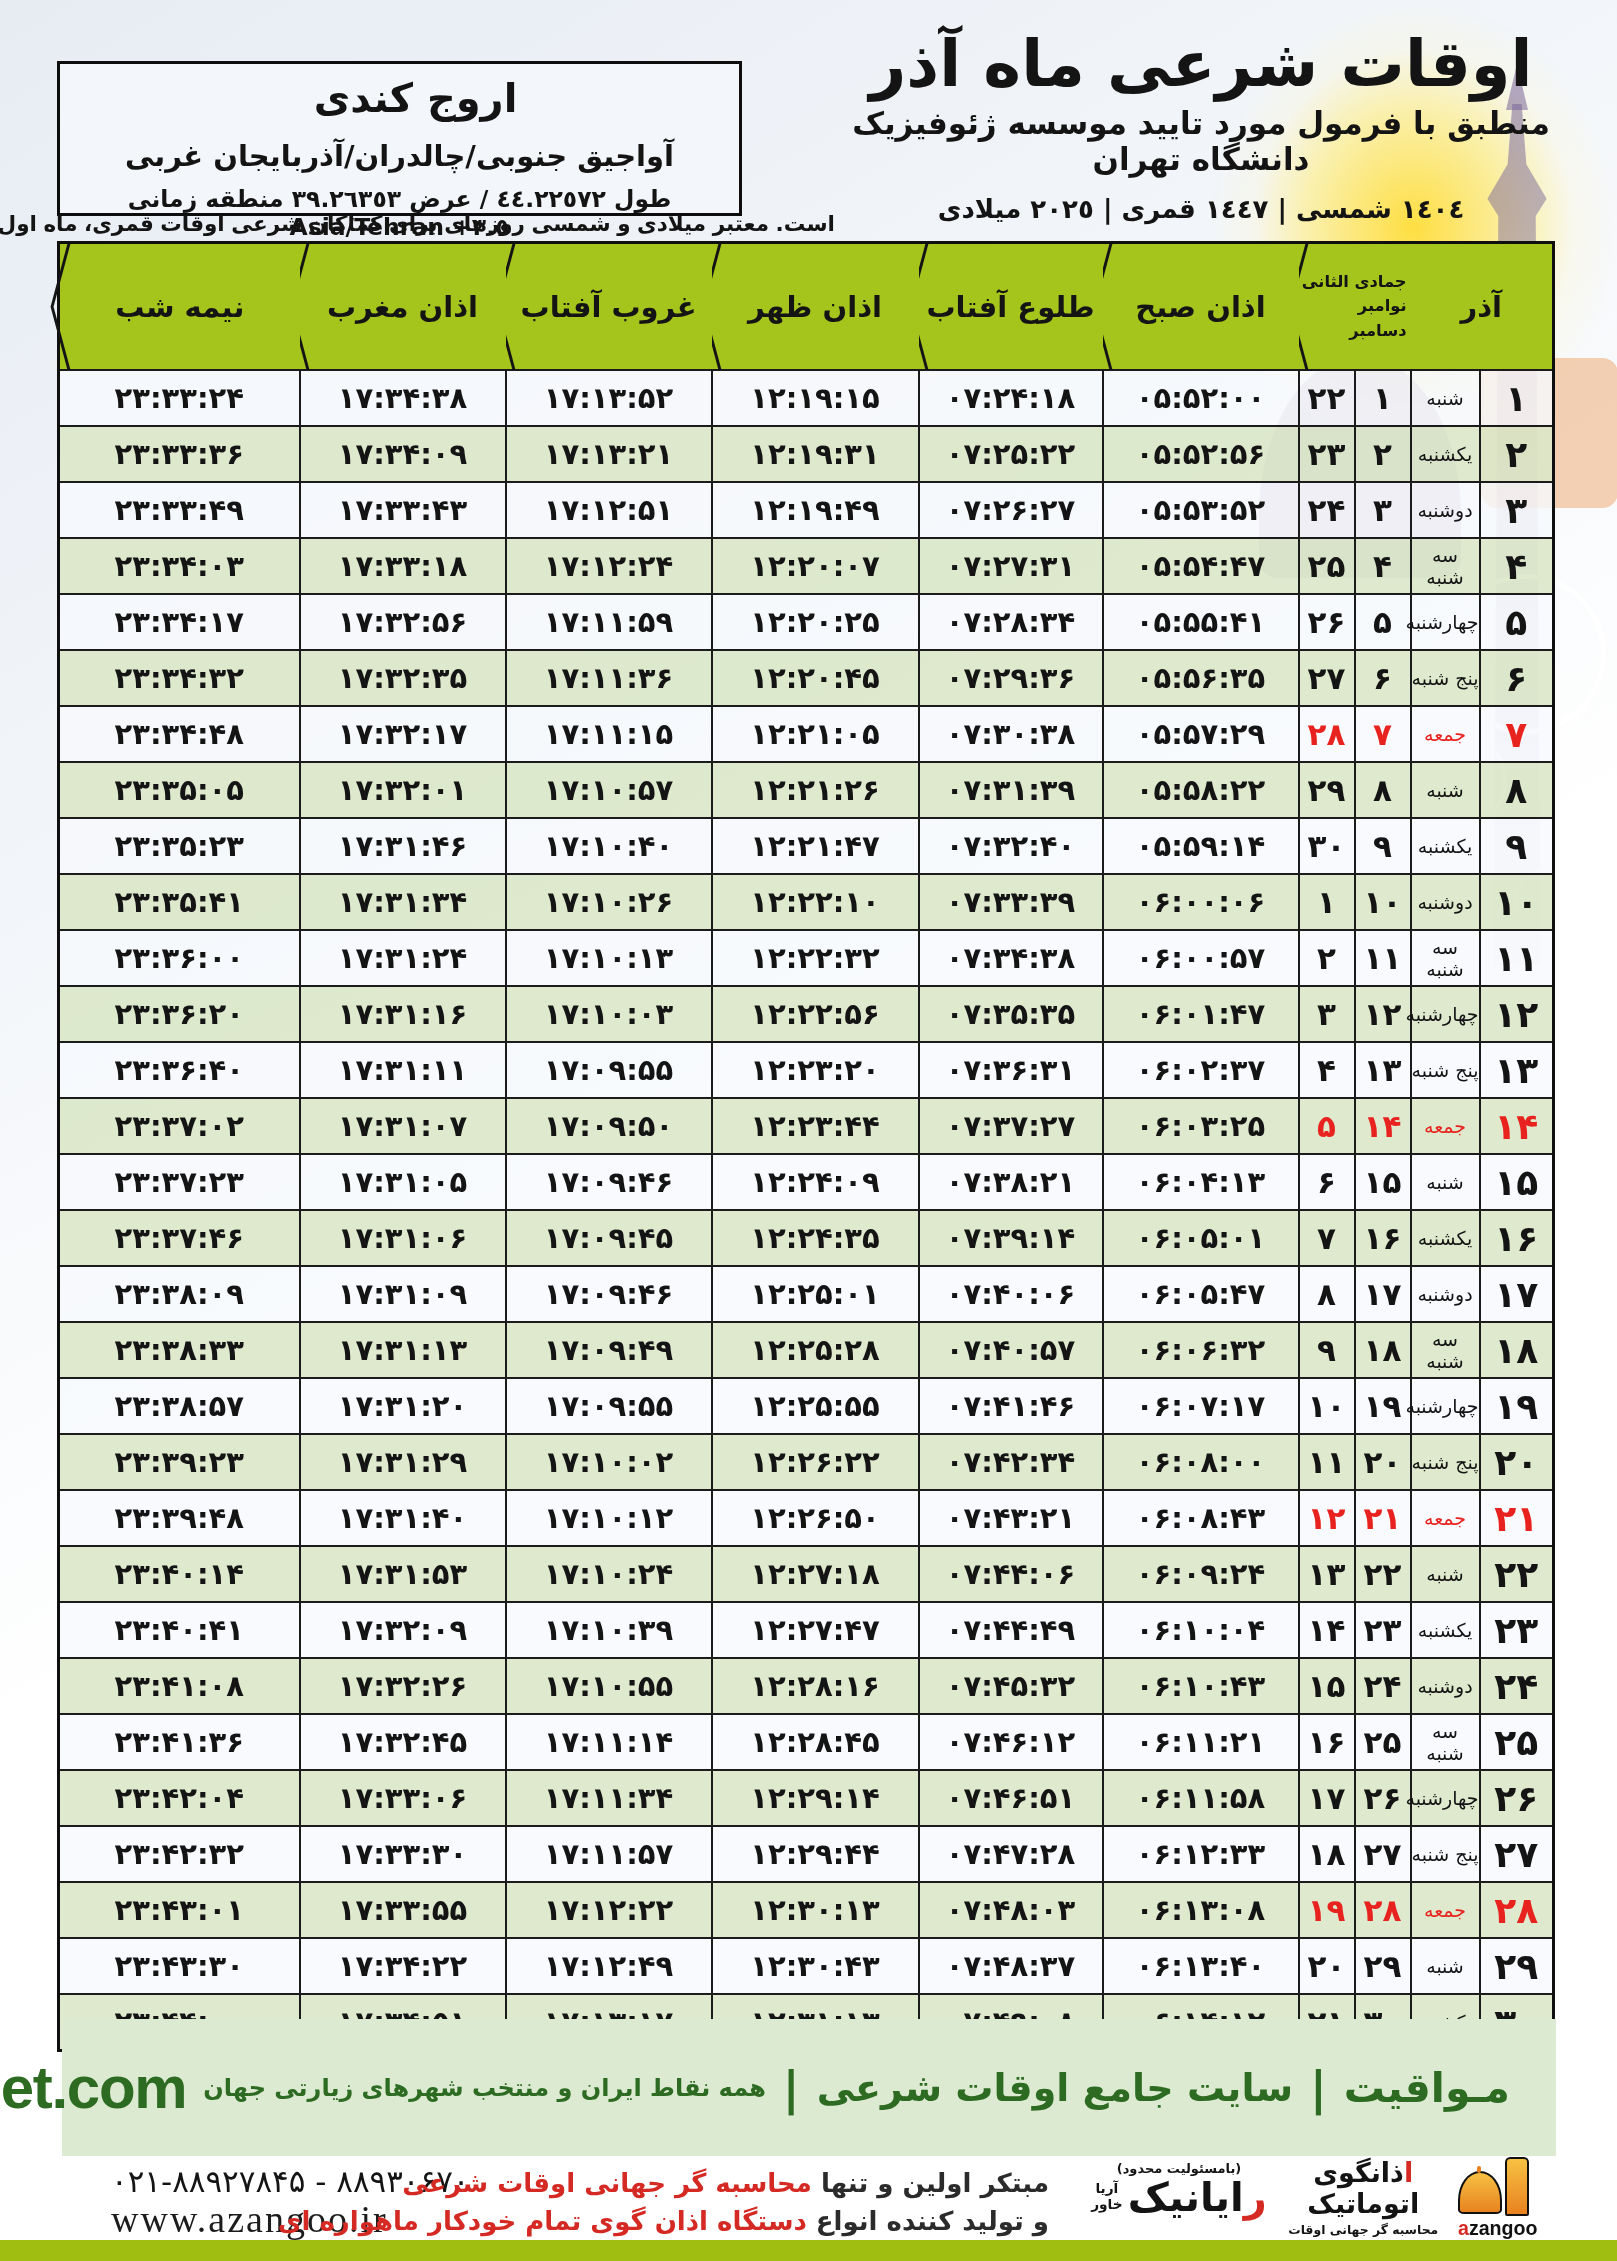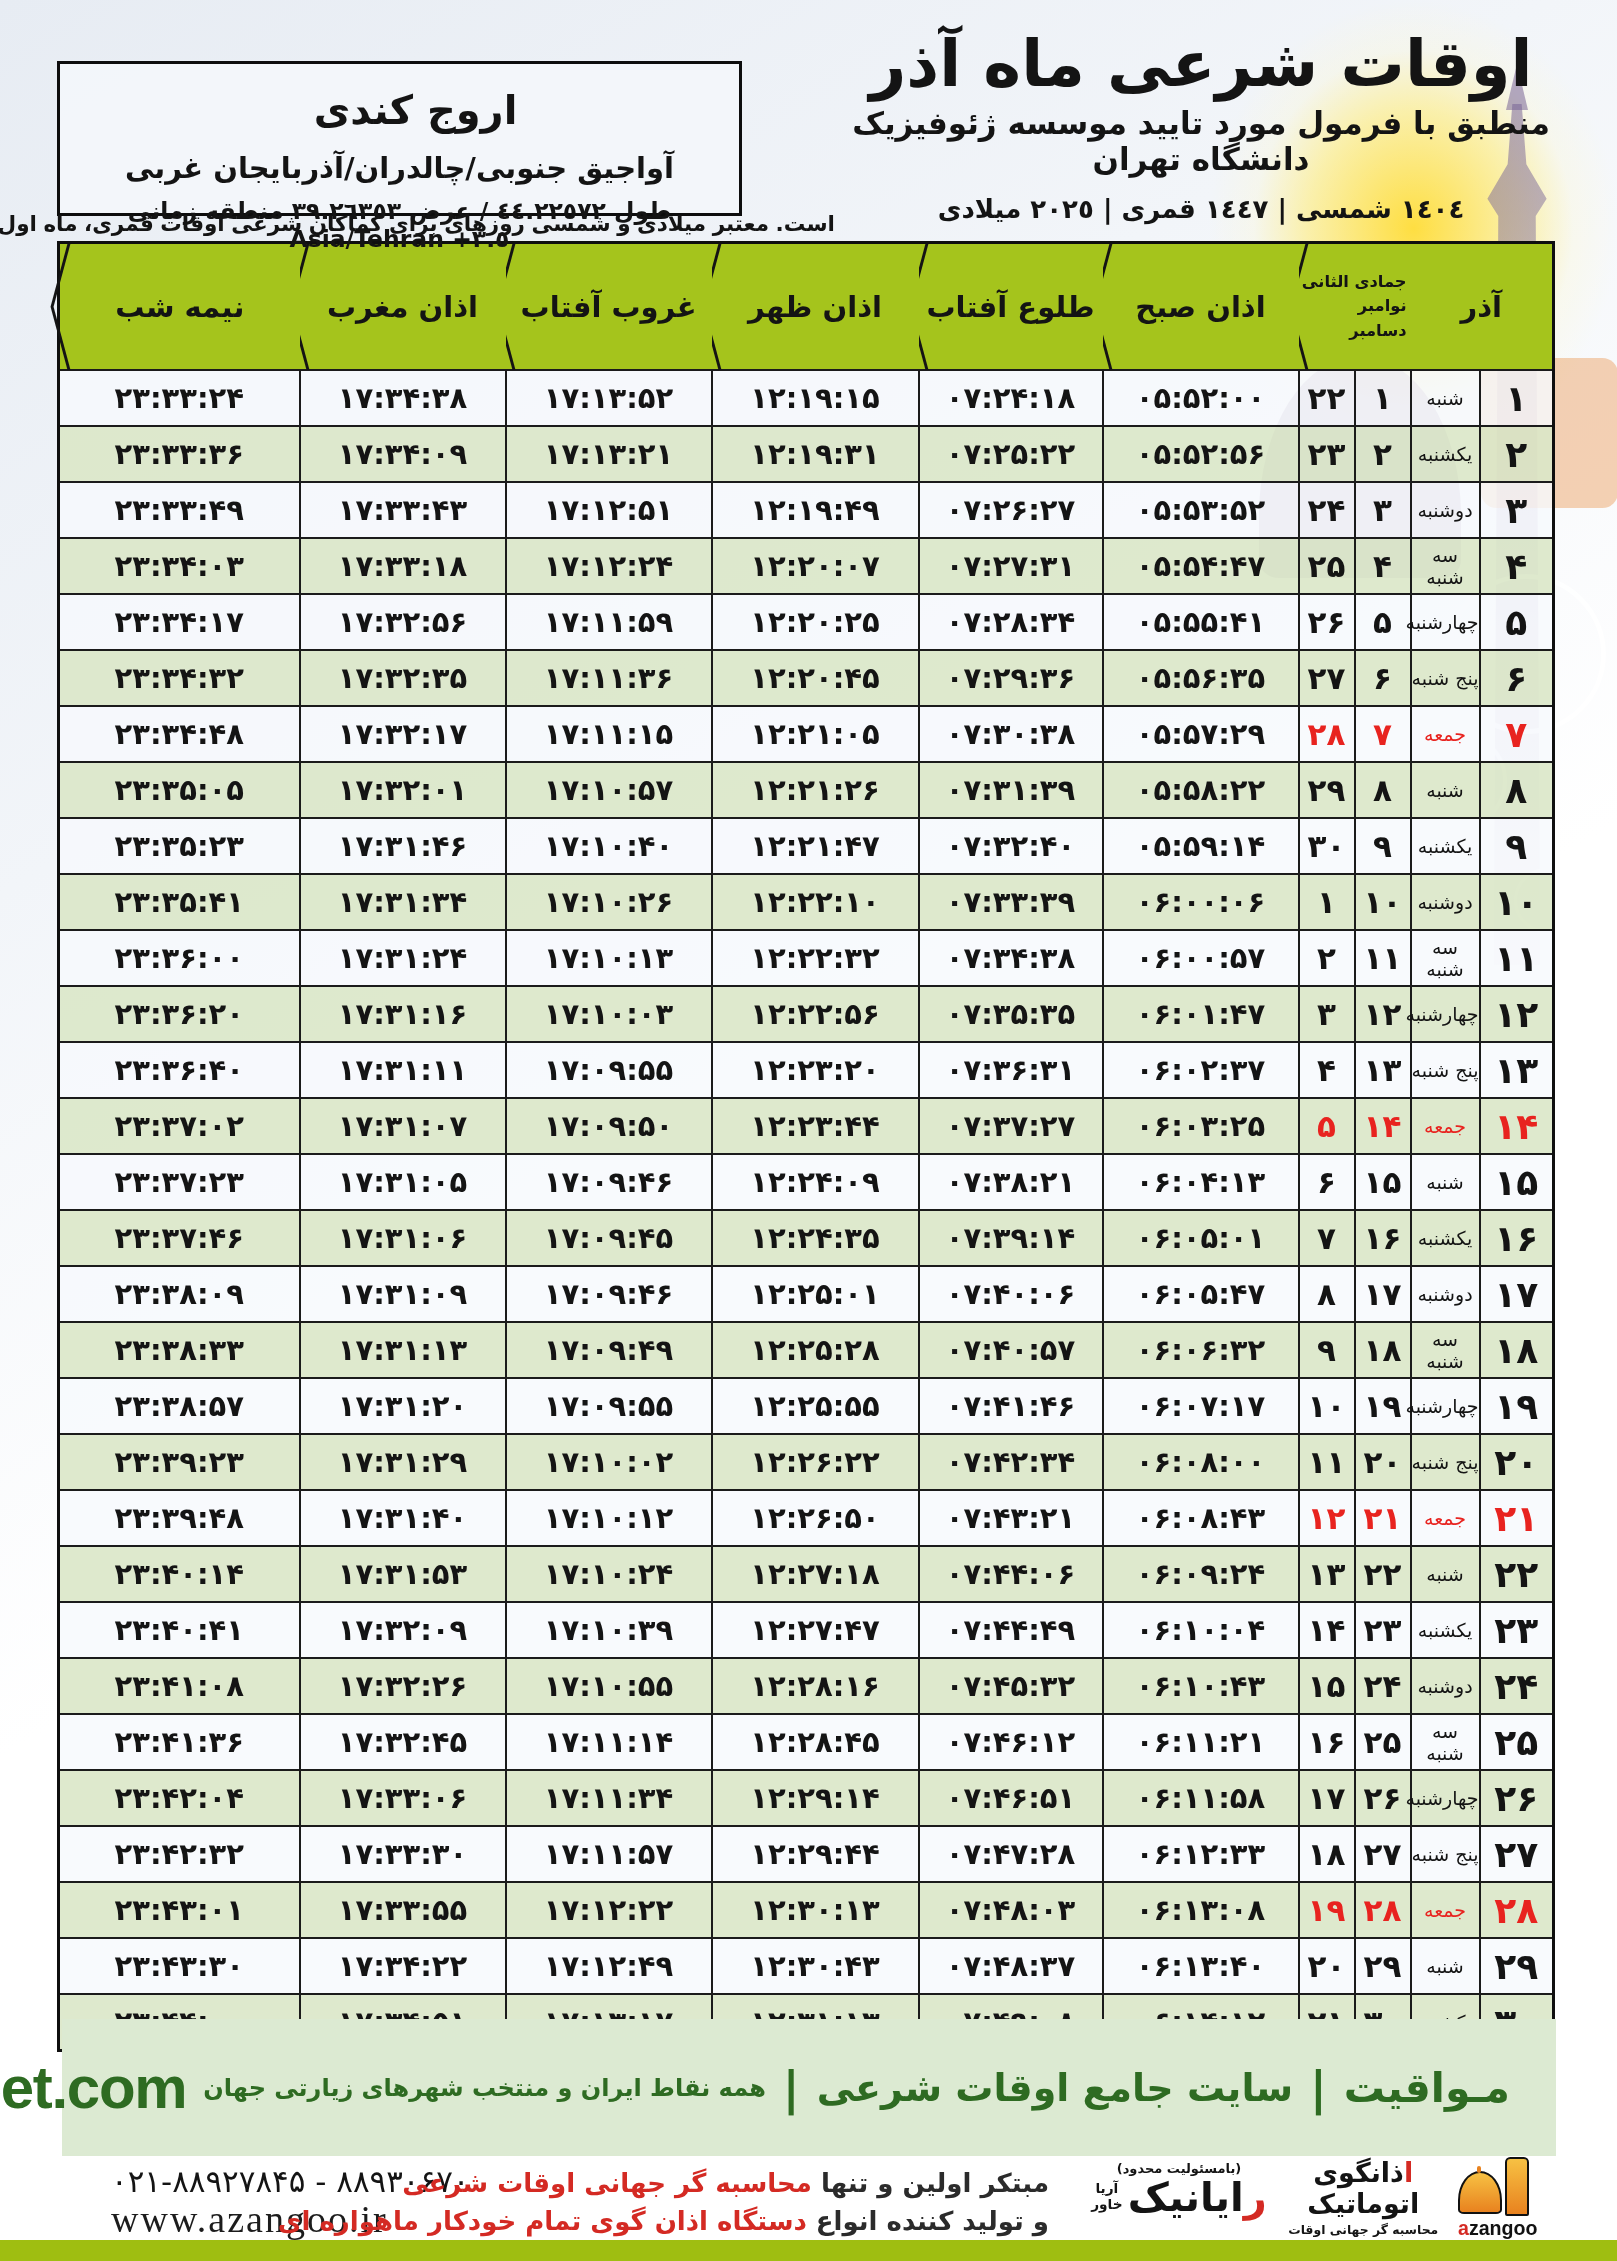--- a/index.html
+++ b/index.html
@@ -17,21 +17,21 @@
         border-bottom:46px solid rgba(120,100,150,.55);}
   .dome-bg{right:157px;top:356px;width:202px;height:222px;background:rgba(128,98,148,.38);
         border-radius:50% 50% 10% 10% / 72% 72% 8% 8%;}
   .ornament{right:0;top:358px;width:137px;height:150px;background:rgba(232,120,30,.33);border-radius:15.7px;}
   .swirl1{right:11.7px;top:574px;width:150px;height:150px;border:5.9px solid rgba(255,255,255,.8);border-radius:50%;}
   .swirl2{right:111px;top:731px;width:91px;height:91px;border:4.6px solid rgba(255,255,255,.75);border-radius:50%;}
   .swirl3{right:39px;top:868px;width:59px;height:59px;border:3.9px solid rgba(255,255,255,.7);border-radius:50%;}
   
   .loc-box{position:absolute;z-index:2;left:57px;top:61px;width:679px;height:149px;
         border:3.3px solid #0d0d0d;background:rgba(243,246,250,.96);text-align:center;}
-  .loc-name{font-size:40px;font-weight:bold;margin-top:23px;padding-left:32px;}
+  .loc-name{font-size:40px;font-weight:bold;margin-top:11px;padding-left:32px;}
   .loc-region{font-size:29px;font-weight:bold;margin-top:18px;}
   .loc-coords{font-size:23.5px;font-weight:bold;margin-top:11.7px;direction:rtl;}
   
   .title-block{position:absolute;z-index:2;left:829px;top:27px;width:744px;text-align:center;direction:rtl;}
   .title-main{font-size:64px;font-weight:bold;letter-spacing:-0.7px;}
   .title-sub{font-size:31px;font-weight:bold;margin-top:3.9px;}
   .title-years{font-size:26px;font-weight:bold;margin-top:17px;}
   
   .notice{position:absolute;z-index:2;left:57px;top:211px;width:778px;display:flex;direction:ltr;
         justify-content:flex-end;gap:6.5px;font-size:21.5px;font-weight:bold;white-space:nowrap;}

